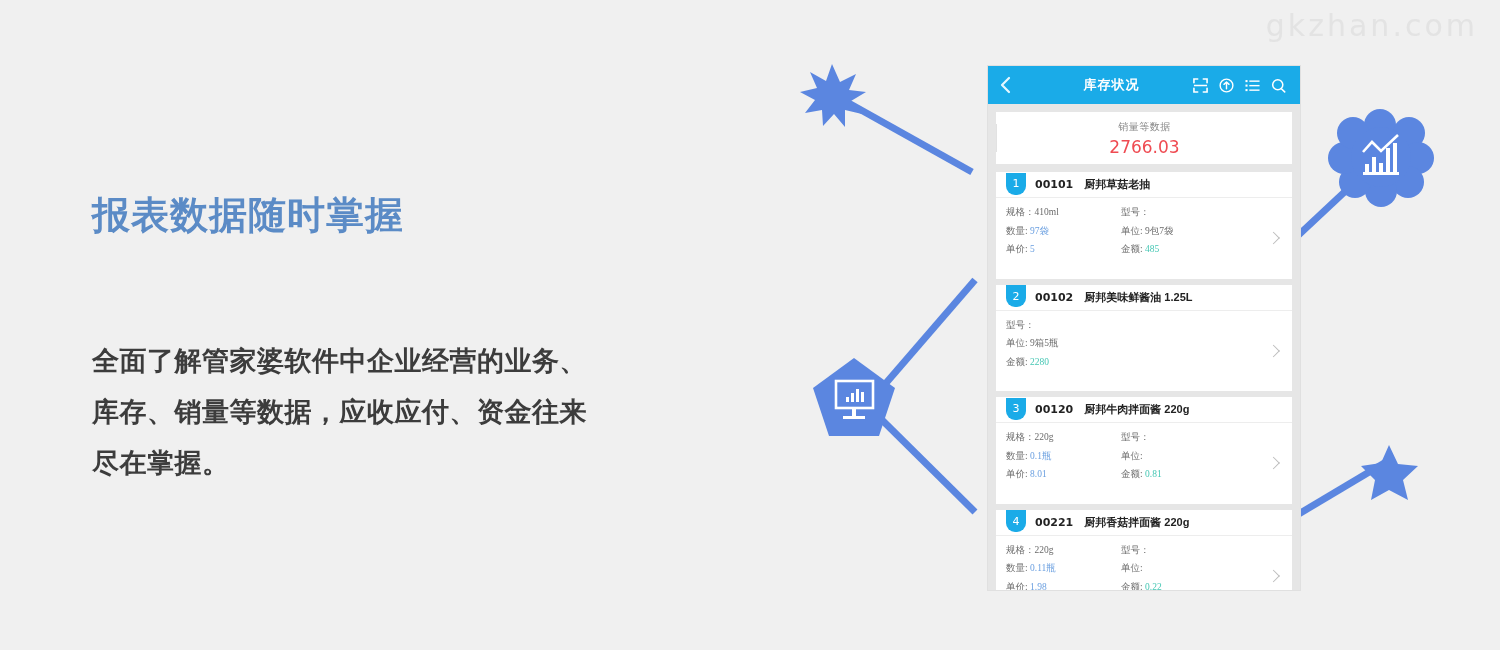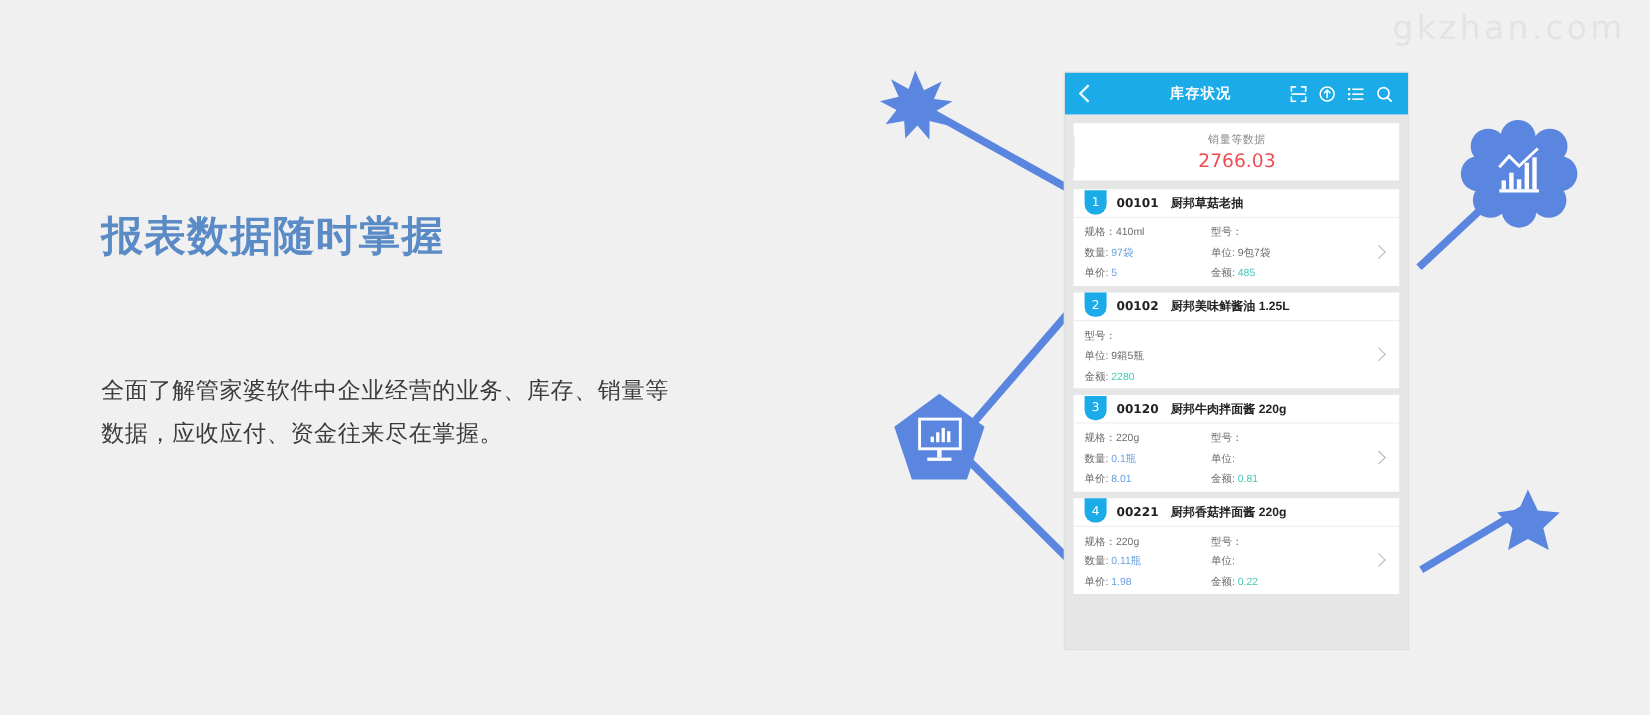--- a/index.html
+++ b/index.html
@@ -20,29 +20,29 @@
   }
 
   
   .copy { position: absolute; left: 92px; top: 192px; width: 520px; }
   .headline {
     font-size: 38px; font-weight: bold; color: #5b8bc6;
     letter-spacing: 1px; line-height: 1.25;
   }
   .body-copy {
     margin-top: 96px;
-    font-size: 21px; color: #3c3c3c; line-height: 1.9; letter-spacing: .5px;
+    font-size: 27px; color: #3c3c3c; line-height: 1.9; letter-spacing: .5px; font-weight: bold;
   }
 
   
   .deco { position: absolute; left: 0; top: 0; width: 1500px; height: 650px; }
 
   
   .phone {
-    position: absolute; left: 968px; top: 66px;
+    position: absolute; left: 988px; top: 66px;
     width: 312px; height: 524px;
     background: #e6e6e6;
     box-shadow: 0 0 0 1px #e0e0e0;
     overflow: hidden;
   }
   .statusbar {
     height: 38px; background: #1aabe8;
     display: flex; align-items: center; padding: 0 12px;
     color: #fff;
   }
@@ -72,21 +72,21 @@
   .badge {
     width: 20px; height: 22px; background: #1aabe8; color: #fff;
     font-size: 11px; display: flex; align-items: center; justify-content: center;
     border-radius: 0 0 9px 9px; margin-top: -2px; flex: 0 0 auto;
     font-family: "DejaVu Sans", sans-serif;
   }
   .row-code { font-size: 11px; color: #222; font-weight: bold; margin-left: 9px;
               font-family: "DejaVu Sans", sans-serif; }
   .row-name { font-size: 11px; color: #222; font-weight: bold; margin-left: 11px; text-align: right; }
 
-  .row-body { display: flex; padding: 5px 0 1px 10px; position: relative; }
+  .row-body { display: flex; padding: 5px 0 20px 10px; position: relative; font-family: Liberation Serif, serif; }
   .col { width: 115px; }
   .kv { font-size: 9.5px; line-height: 1.95; color: #6b6b6b; white-space: nowrap; }
   .kv .k { color: #6b6b6b; }
   .kv .v-plain { color: #6b6b6b; }
   .kv .v-blue { color: #6a9fe0; }
   .kv .v-teal { color: #46c7b4; margin-top: 20px; }
   .chev-wrap { position:absolute; right: 10px; top: 0; bottom: 0; width: 20px; }
   .chev-wrap i {
     position: absolute; right: 4px; top: 50%; width: 9px; height: 9px;
     border-right: 1.6px solid #bdbdbd; border-top: 1.6px solid #bdbdbd;

